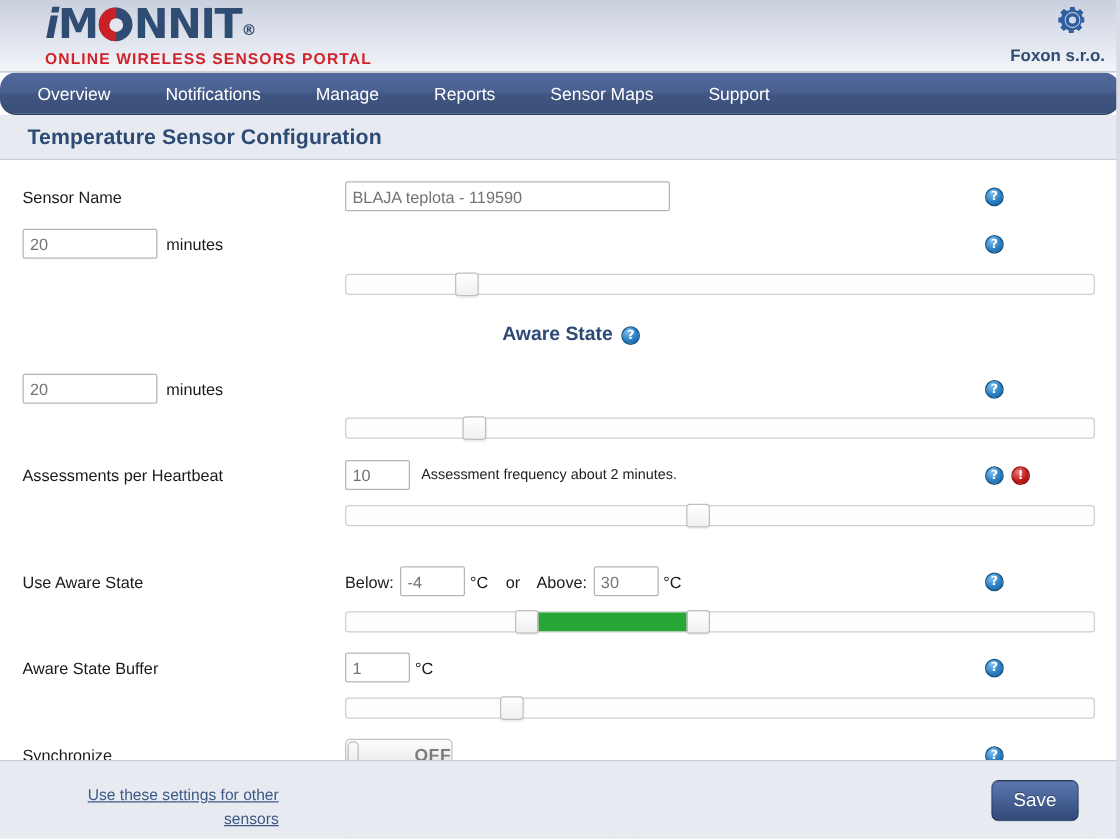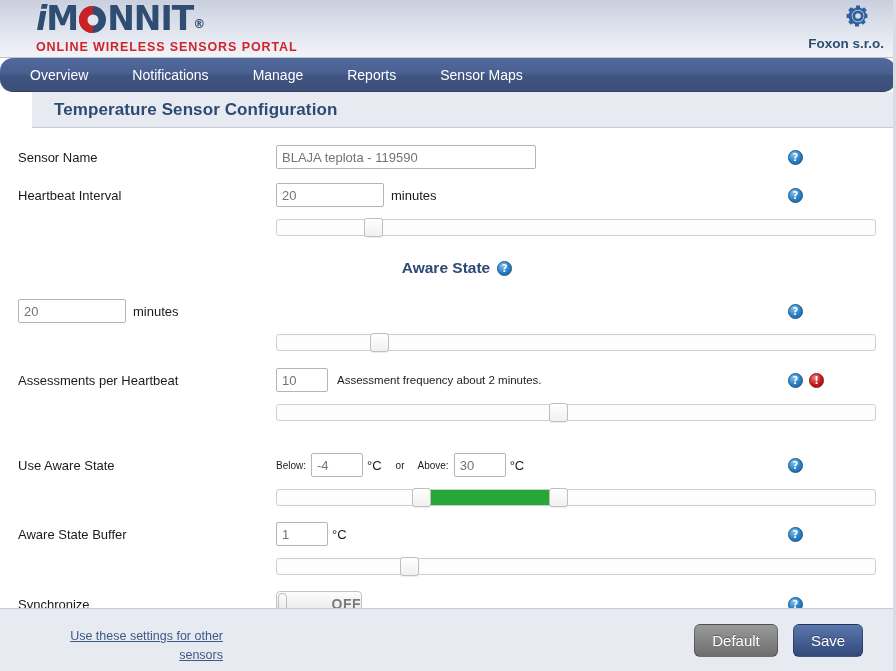--- a/index.html
+++ b/index.html
@@ -112,21 +112,20 @@
   }
 
   
   .titlebar {
     height: 36px;
     background: #e8eaf1;
     border-bottom: 1px solid #c6cbd8;
     display: flex;
     align-items: center;
     padding-left: 22px;
-    margin-left: 32px;
   }
   .titlebar h1 {
     margin: 0;
     font-size: 17px;
     font-weight: bold;
     color: #2d4a74;
     letter-spacing: 0.1px;
   }
 
   
@@ -172,21 +171,21 @@
     color: #1a1a1a;
     margin-left: 7px;
   }
   .unit-tight { margin-left: 4px; }
   .hint {
     font-size: 11.5px;
     color: #222;
     margin-left: 9px;
   }
   .inline-lbl {
-    font-size: 10px;
+    font-size: 13px;
     color: #1a1a1a;
     margin-right: 5px;
   }
   .inline-lbl.gap { margin-left: 14px; }
 
   
   .slider {
     position: relative;
     margin-left: 276px;
     width: 600px;
@@ -372,40 +371,40 @@
       <div class="account-name">Foxon s.r.o.</div>
     </div>
   </div>
 
   <div class="nav">
     <div class="nav-item">Overview</div>
     <div class="nav-item">Notifications</div>
     <div class="nav-item">Manage</div>
     <div class="nav-item">Reports</div>
     <div class="nav-item">Sensor Maps</div>
+    <div class="nav-item">Support</div>
   </div>
 
   <div class="titlebar">
     <h1>Temperature Sensor Configuration</h1>
   </div>
 
   <div class="form-area">
 
     <div class="row" style="margin-top:17px;">
       <div class="label">Sensor Name</div>
       <div class="field-col">
         <input type="text" class="inp-name" value="BLAJA teplota - 119590" style="">
       </div>
       <div class="icon-slot">
         <span class="help-icon">?</span>
       </div>
     </div>
 
     <div class="row" style="margin-top:14px;">
-      <div class="label">Heartbeat Interval</div>
       <div class="field-col">
         <input type="text" class="inp-num" value="20" style="">
         <span class="unit">minutes</span>
       </div>
       <div class="icon-slot">
         <span class="help-icon">?</span>
       </div>
     </div>
     <div class="slider" style="margin-top:12px;">
       <span class="handle" style="left:16%;"></span>
@@ -506,18 +505,17 @@
     </div>
 
     <div class="watermark">© BLAJA.cz</div>
   </div>
 
   <div class="footer">
     <div class="footer-link">
       <span>Use these settings for other</span>
       <span>sensors</span>
     </div>
-    <div class="btn btn-default">Default</div>
     <div class="btn btn-save">Save</div>
   </div>
 
   <div class="side-strip"></div>
 </div>
 
 </body></html>

